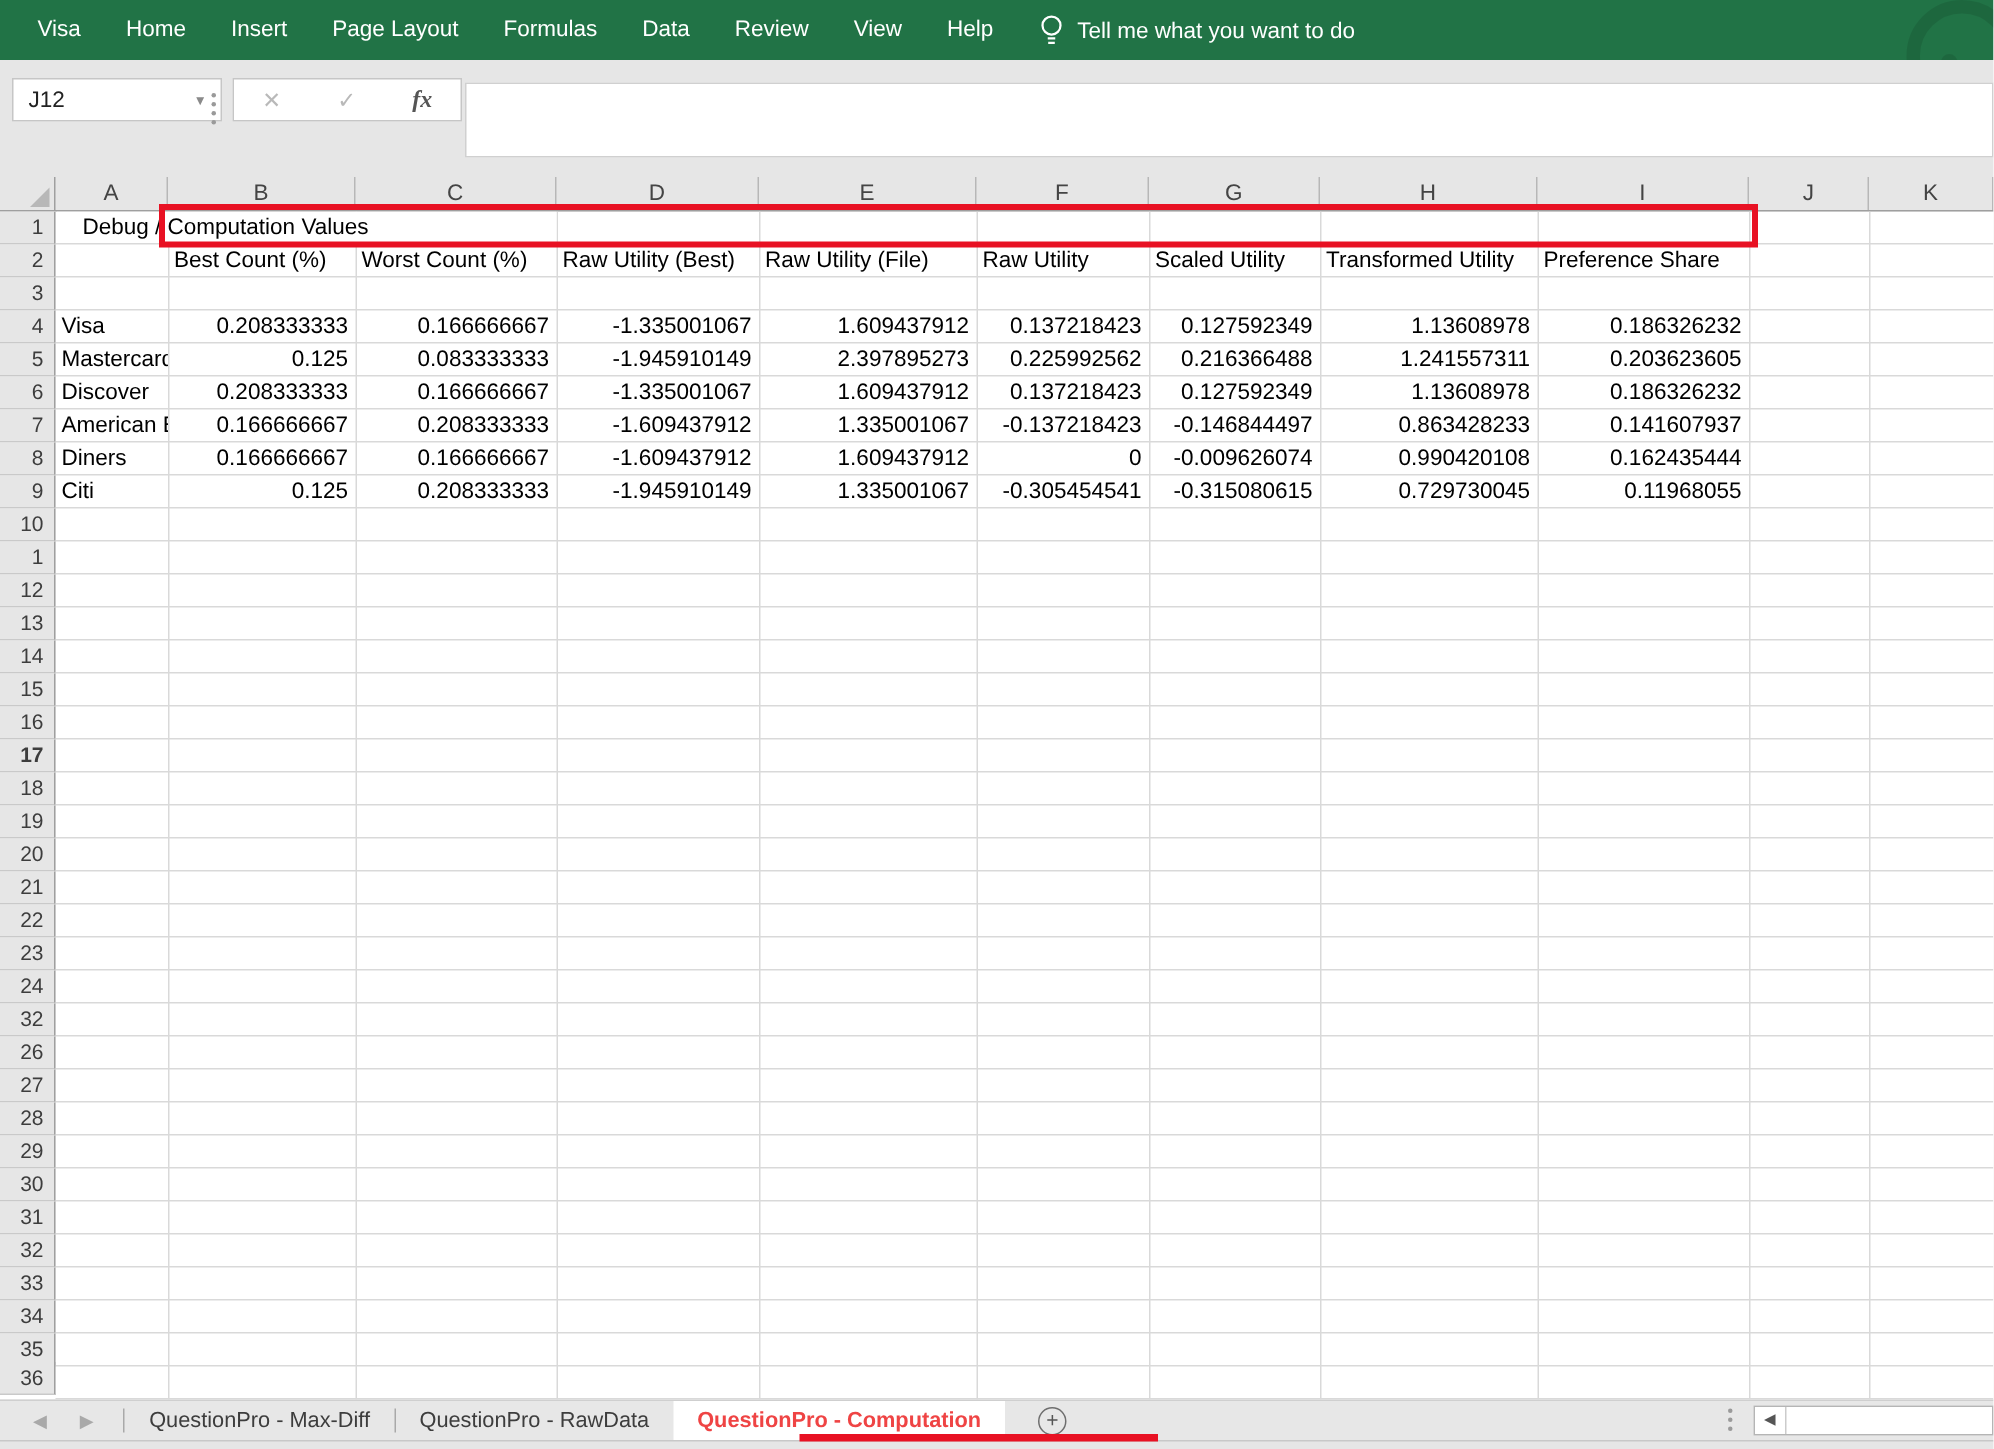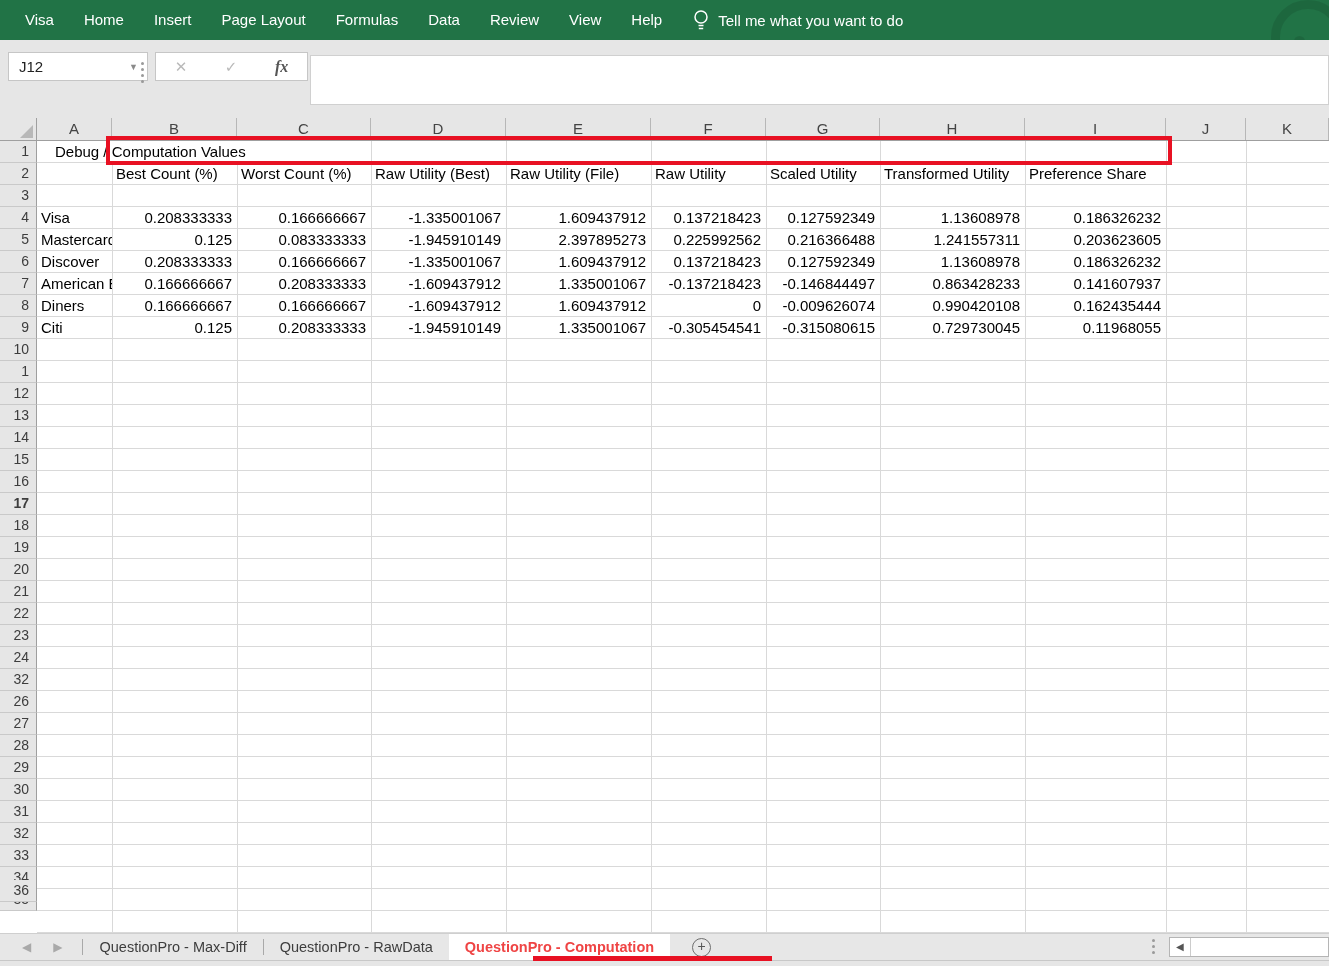--- a/index.html
+++ b/index.html
@@ -199,21 +199,21 @@
         <div class="row-h" style="top: 660px;">31</div>
         <div class="hline" style="top: 681px;"></div>
         <div class="row-h" style="top: 682px;">32</div>
         <div class="hline" style="top: 703px;"></div>
         <div class="row-h" style="top: 704px;">33</div>
         <div class="hline" style="top: 725px;"></div>
         <div class="row-h" style="top: 726px;">34</div>
         <div class="hline" style="top: 747px;"></div>
         <div class="row-h" style="top: 748px;">35</div>
         <div class="hline" style="top: 769px;"></div>
-        <div class="row-h" style="top: 739px;">36</div>
+        <div class="row-h" style="top: 767px;">36</div>
         <div class="hline" style="top: 791px;"></div>
         <div class="cell title" style="top: 0px; left: 38px; width: 333px;">Debug / Computation Values</div>
         <div class="cell lbl" style="top: 22px; left: 113px; width: 124px;">Best Count (%)</div>
         <div class="cell lbl" style="top: 22px; left: 238px; width: 133px;">Worst Count (%)</div>
         <div class="cell lbl" style="top: 22px; left: 372px; width: 134px;">Raw Utility (Best)</div>
         <div class="cell lbl" style="top: 22px; left: 507px; width: 144px;">Raw Utility (File)</div>
         <div class="cell lbl" style="top: 22px; left: 652px; width: 114px;">Raw Utility</div>
         <div class="cell lbl" style="top: 22px; left: 767px; width: 113px;">Scaled Utility</div>
         <div class="cell lbl" style="top: 22px; left: 881px; width: 144px;">Transformed Utility</div>
         <div class="cell lbl" style="top: 22px; left: 1026px; width: 140px;">Preference Share</div>

